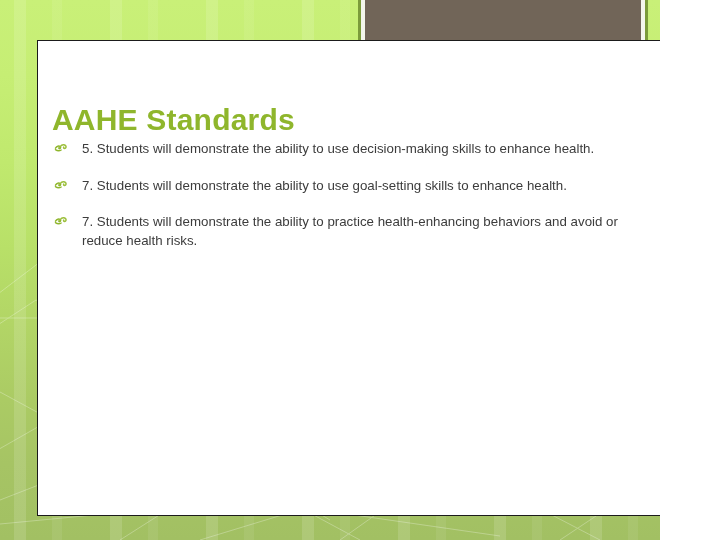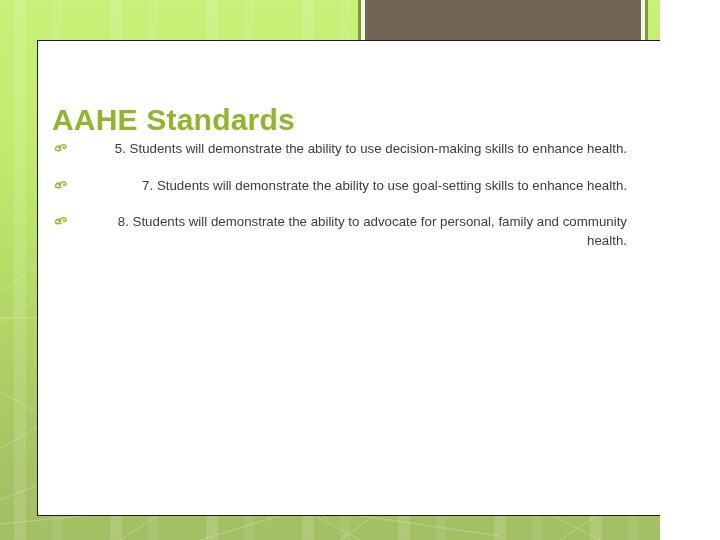--- a/index.html
+++ b/index.html
@@ -125,21 +125,21 @@
     left: 2px;
     top: 1px;
     width: 16px;
     height: 16px;
     color: #8fb62c;
     font-size: 13px;
     line-height: 16px;
   }
   .bullet-glyph svg { display: block; }
 
-  .bullet-text { display: block; text-align: right; }
+  .bullet-text { display: block; }
 </style>
 </head>
 <body>
 
 <div class="slide">
 
   <div class="tex-stripes"></div>
 
   <svg class="tex-lines" width="720" height="540" viewBox="0 0 720 540" preserveAspectRatio="none">
     <g stroke="#ffffff" stroke-width="1" fill="none" opacity="0.5">
@@ -187,26 +187,26 @@
       <span class="bullet-glyph">
         <svg width="14" height="14" viewBox="0 0 14 14">
           <path d="M1.5 7.2c1.4-2.1 3.4-2.6 4.6-1.7.9.7.6 1.9-.3 2.1-.7.2-1.2-.4-.8-.9" fill="none" stroke="#8fb62c" stroke-width="1.5" stroke-linecap="round"></path>
           <path d="M6.4 5.4c1.6-2.2 4.1-2.2 5.3-.6.8 1.1.2 2.5-1 2.6-.9.1-1.4-.7-1-1.3" fill="none" stroke="#9cbf3c" stroke-width="1.5" stroke-linecap="round"></path>
           <path d="M1.4 8.6c1.8 1.3 4 1.5 5.8.4" fill="none" stroke="#8fb62c" stroke-width="1.3" stroke-linecap="round"></path>
         </svg>
       </span>
       <span class="bullet-text">7. Students will demonstrate the ability to use goal-setting skills to enhance health.</span>
     </div>
 
-
     <div class="bullet-item">
       <span class="bullet-glyph">
         <svg width="14" height="14" viewBox="0 0 14 14">
           <path d="M1.5 7.2c1.4-2.1 3.4-2.6 4.6-1.7.9.7.6 1.9-.3 2.1-.7.2-1.2-.4-.8-.9" fill="none" stroke="#8fb62c" stroke-width="1.5" stroke-linecap="round"></path>
           <path d="M6.4 5.4c1.6-2.2 4.1-2.2 5.3-.6.8 1.1.2 2.5-1 2.6-.9.1-1.4-.7-1-1.3" fill="none" stroke="#9cbf3c" stroke-width="1.5" stroke-linecap="round"></path>
           <path d="M1.4 8.6c1.8 1.3 4 1.5 5.8.4" fill="none" stroke="#8fb62c" stroke-width="1.3" stroke-linecap="round"></path>
         </svg>
       </span>
-      <span class="bullet-text">8. Students will demonstrate the ability to advocate for personal, family and community health.</span>
-    </div>
+      <span class="bullet-text">7. Students will demonstrate the ability to practice health-enhancing behaviors and avoid or reduce health risks.</span>
+    </div>
+
 
   </div>
 </div>
 
 </body></html>

